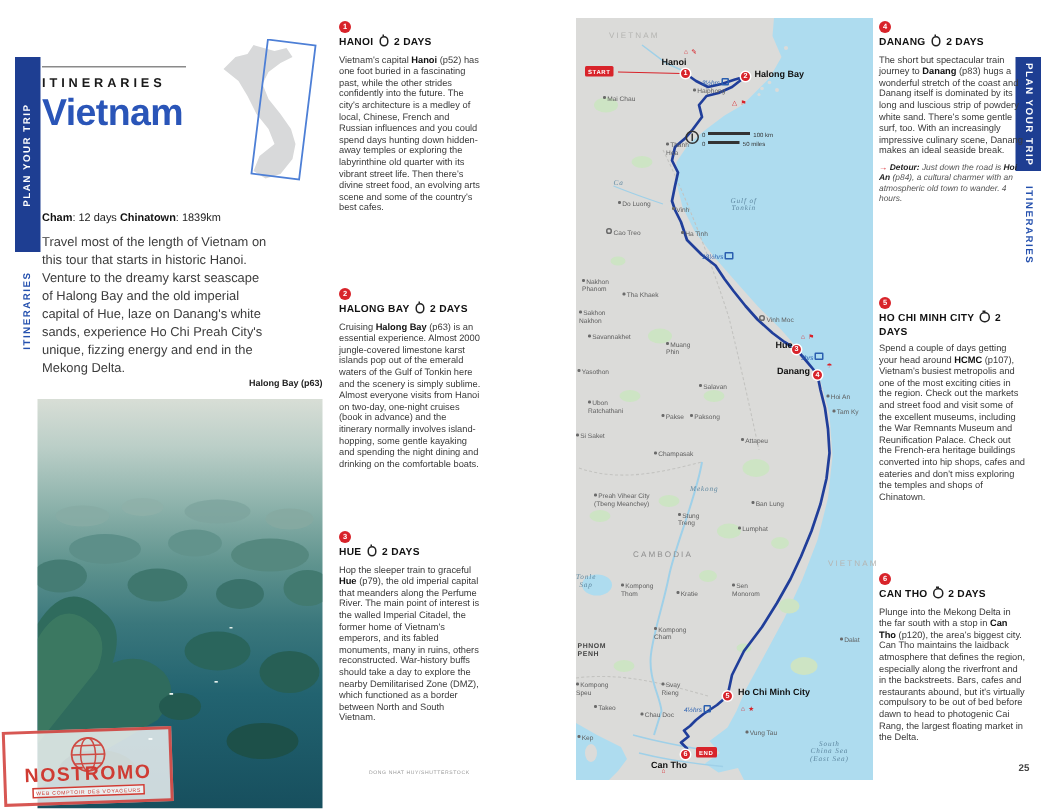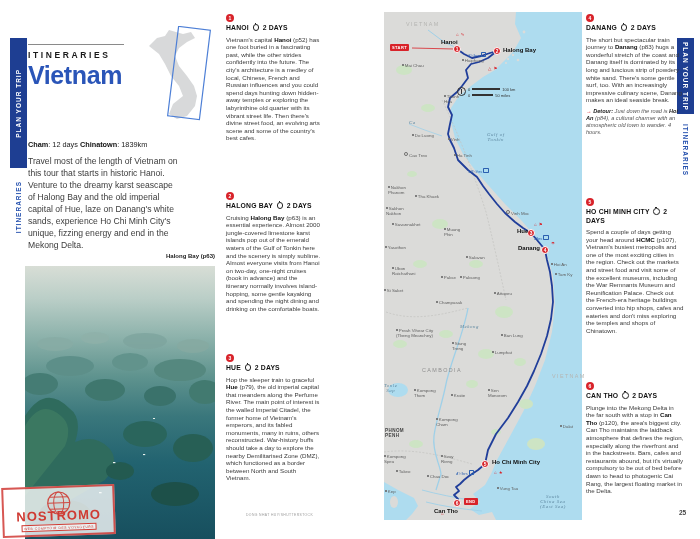--- a/index.html
+++ b/index.html
@@ -111,21 +111,21 @@
   <span>ITINERARIES</span>
 </div>
 
 <div id="section-head" class="abs">ITINERARIES</div>
 <div id="title" class="abs">
   <div>Vietnam</div>
 </div>
 <div id="meta" class="abs">
   <b>Cham</b><span>: 12 days </span><b>Chinatown</b><span>: 1839km</span>
 </div>
-<div id="intro" class="abs">Travel most of the length of Vietnam on this tour that starts in historic Hanoi. Venture to the dreamy karst seascape of Halong Bay and the old imperial capital of Hue, laze on Danang's white sands, experience Ho Chi Minh City's unique, fizzing energy and end in the Mekong Delta.</div>
+<div id="intro" class="abs">Travel most of the length of Vietnam on this tour that starts in historic Hanoi. Venture to the dreamy karst seascape of Halong Bay and the old imperial capital of Hue, laze on Danang's white sands, experience Ho Chi Preah City's unique, fizzing energy and end in the Mekong Delta.</div>
 <div id="caption" class="abs">Halong Bay (p63)</div>
 
 <svg id="inset" class="abs" viewBox="0 0 76 96">
   <path d="M30,4 L44,8 L52,6 L56,12 L48,16 L40,22 L36,30 L40,40 L48,50 L55,60 L58,70 L56,80 L48,90 L38,93 L30,88 L34,78 L44,70 L40,60 L32,50 L26,38 L20,28 L10,20 L18,12 L26,10 Z" fill="#d8d9da"></path>
   <rect x="34" y="2" width="32" height="90" fill="none" stroke="#4d7fd6" stroke-width="1.2" transform="rotate(7 50 47)"></rect>
 </svg>
 
 <div id="photo" class="abs">
   <svg width="190" height="273" viewBox="0 0 190 273">
     <ellipse cx="30" cy="78" rx="18" ry="7" fill="#87aba4" opacity="0.85"></ellipse>

